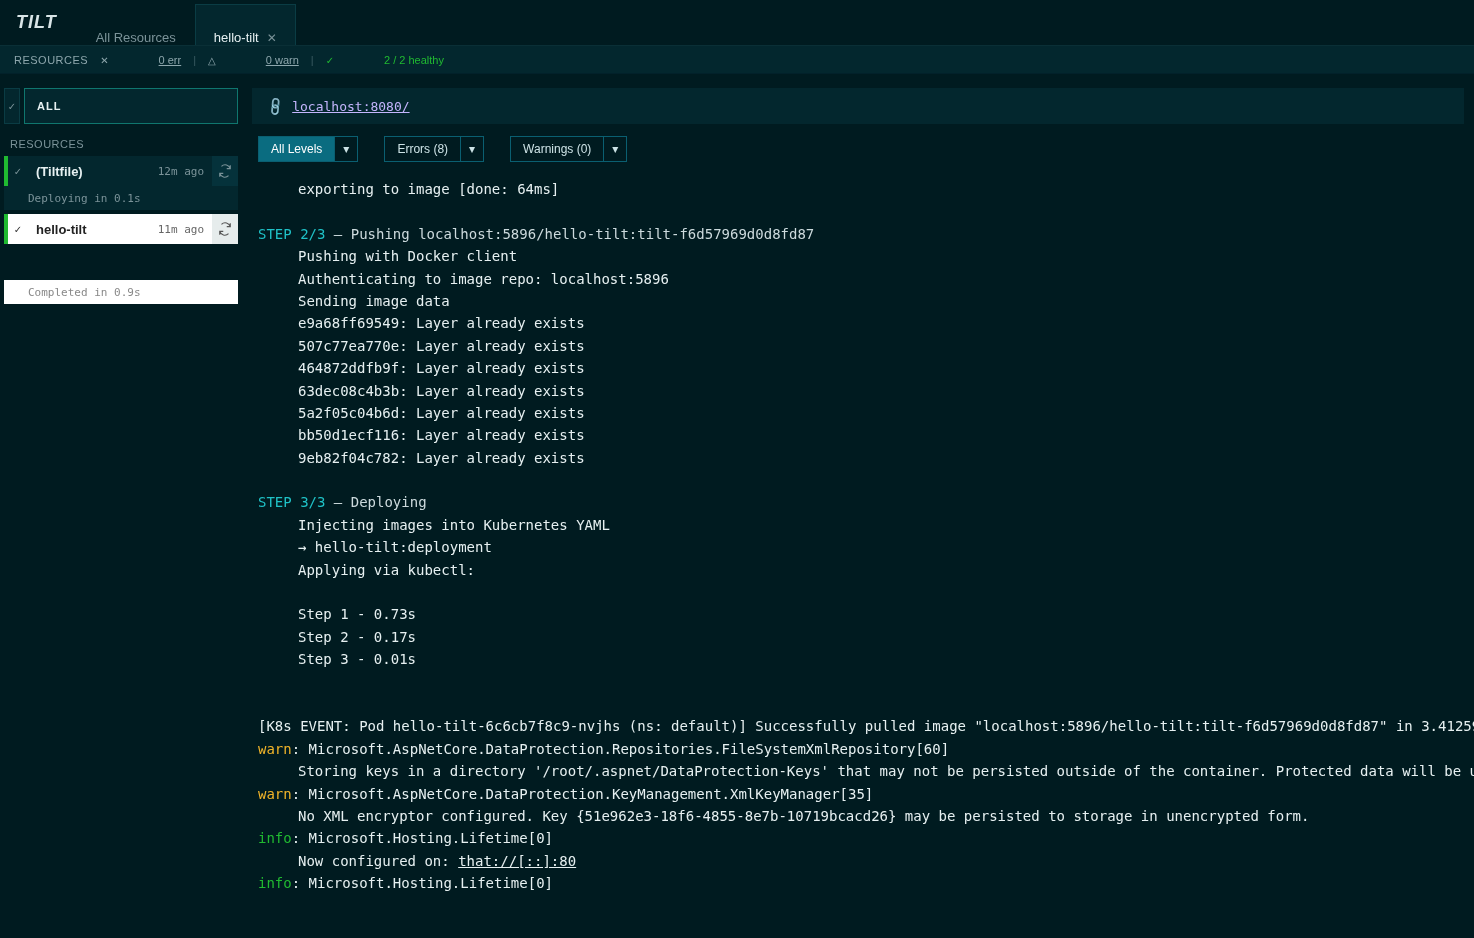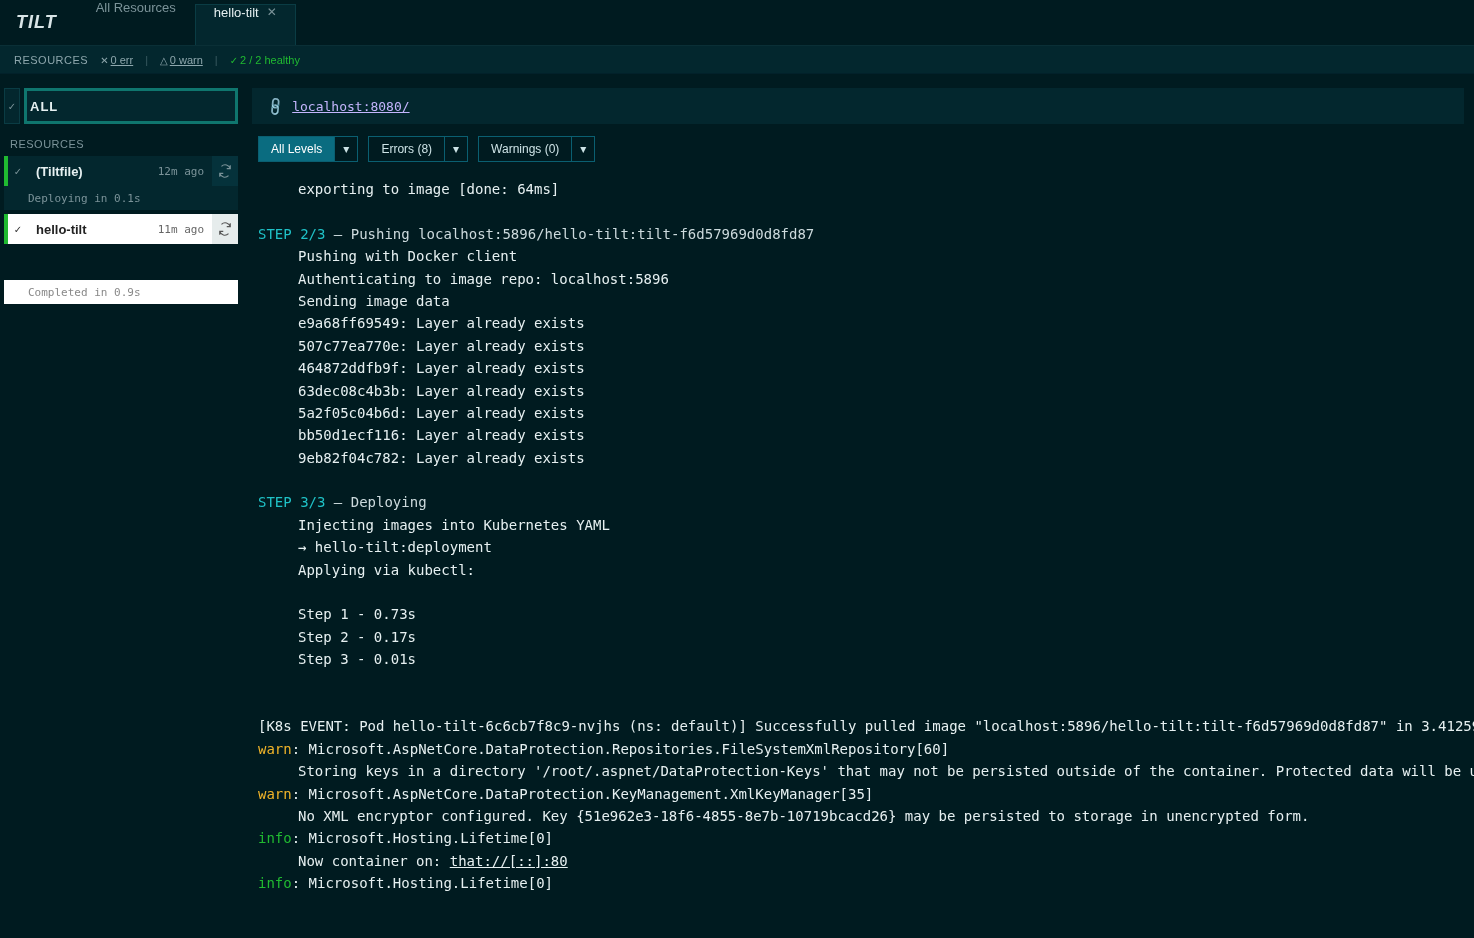--- a/index.html
+++ b/index.html
@@ -24,21 +24,21 @@
   align-items: center;
   padding: 0 20px 0 16px;
   font-weight: 900;
   font-size: 18px;
   letter-spacing: 1px;
   color: #d9e5e7;
   font-style: italic;
 }
 .tab {
   display: flex;
-  align-items: flex-start;
+  align-items: flex-end;
   padding: 0 18px;
   color: #7b9399;
   font-size: 13px;
   cursor: pointer;
   border-left: 1px solid transparent;
   border-right: 1px solid transparent;
 }
 .tab.active {
   background: #03272e;
   color: #e6f0f1;
@@ -56,21 +56,21 @@
   display: flex;
   align-items: center;
   height: 28px;
   padding: 0 14px;
   background: #03272e;
   font-size: 11px;
   gap: 12px;
   border-bottom: 1px solid #02212a;
 }
 .statusbar .label { color: #8ea7ad; letter-spacing: 0.5px; }
-.statusbar .metric { color: #8ea7ad; text-decoration: underline; }
+.statusbar .metric { color: #8ea7ad; text-decoration: underline; margin-left: 48px; }
 .statusbar .metric.ok { color: #20ba31; text-decoration: none; }
 .statusbar .sep { color: #3a5b62; }
 .statusbar .err-x { color: #8ea7ad; font-size: 10px; margin-right: 2px; }
 .statusbar .warn-tri { color: #8ea7ad; font-size: 10px; margin-right: 2px; }
 .statusbar .chk { color: #20ba31; font-size: 10px; margin-right: 2px; }
 .body-area {
   display: flex;
   height: calc(100% - 74px);
 }
 .sidebar {
@@ -93,27 +93,27 @@
   display: flex;
   align-items: center;
   justify-content: center;
   color: #7b9399;
   font-size: 10px;
   margin-right: 4px;
 }
 .all-label {
   flex: 1;
   background: #03272e;
-  border: 3px solid #0f766e;
-  display: flex;
-  align-items: center;
-  padding: 0 3px;
+  border: 1px solid #0f766e;
+  display: flex;
+  align-items: center;
+  padding: 0 12px;
   font-weight: 700;
   letter-spacing: 1px;
-  font-size: 13px;
+  font-size: 11px;
   color: #e6f0f1;
 }
 .section-label {
   margin: 14px 10px 6px 10px;
   font-size: 11px;
   color: #7b9399;
   letter-spacing: 0.5px;
 }
 .res-item {
   display: flex;
@@ -186,21 +186,21 @@
   margin: 14px 10px 0 10px;
   background: #03272e;
   gap: 8px;
 }
 .linkbar .link-icon { color: #8ea7ad; transform: rotate(-40deg); font-size: 13px; display:inline-block; }
 .linkbar a { color: #c4b5fd; text-decoration: underline; font-family: ui-monospace, monospace; font-size: 13px; }
 .filterbar {
   display: flex;
   align-items: center;
   padding: 12px 16px;
-  gap: 10px;
+  gap: 26px;
 }
 .btn-group { display: flex; }
 .btn {
   background: #064d5c;
   color: #fff;
   border: 1px solid #0a5f71;
   padding: 5px 12px;
   font-size: 12px;
   cursor: pointer;
 }
@@ -321,15 +321,15 @@
 <span><span class="step">STEP 2/3</span><span class="step-dash"> — Pushing localhost:5896/hello-tilt:tilt-f6d57969d0d8fd87</span></span>
 <span class="indent">Pushing with Docker client</span><span class="indent">Authenticating to image repo: localhost:5896</span><span class="indent">Sending image data</span><span class="indent">e9a68ff69549: Layer already exists</span><span class="indent">507c77ea770e: Layer already exists</span><span class="indent">464872ddfb9f: Layer already exists</span><span class="indent">63dec08c4b3b: Layer already exists</span><span class="indent">5a2f05c04b6d: Layer already exists</span><span class="indent">bb50d1ecf116: Layer already exists</span><span class="indent">9eb82f04c782: Layer already exists</span>
 <span><span class="step">STEP 3/3</span><span class="step-dash"> — Deploying</span></span>
 <span class="indent">Injecting images into Kubernetes YAML</span><span class="indent">→ hello-tilt:deployment</span><span class="indent">Applying via kubectl:</span>
 <span class="indent">Step 1 - 0.73s</span><span class="indent">Step 2 - 0.17s</span><span class="indent">Step 3 - 0.01s</span>
 
 <span>[K8s EVENT: Pod hello-tilt-6c6cb7f8c9-nvjhs (ns: default)] Successfully pulled image "localhost:5896/hello-tilt:tilt-f6d57969d0d8fd87" in 3.4125966s</span>
 <span><span class="warn">warn</span><span>: Microsoft.AspNetCore.DataProtection.Repositories.FileSystemXmlRepository[60]</span></span>
 <span class="indent">Storing keys in a directory '/root/.aspnet/DataProtection-Keys' that may not be persisted outside of the container. Protected data will be unavailable when container is destroyed.</span><span><span class="warn">warn</span><span>: Microsoft.AspNetCore.DataProtection.KeyManagement.XmlKeyManager[35]</span></span>
 <span class="indent">No XML encryptor configured. Key {51e962e3-18f6-4855-8e7b-10719bcacd26} may be persisted to storage in unencrypted form.</span><span><span class="info">info</span><span>: Microsoft.Hosting.Lifetime[0]</span></span>
-<span class="indent"><span>Now container on: </span><span class="underline-link">that://[::]:80</span></span><span><span class="info">info</span><span>: Microsoft.Hosting.Lifetime[0]</span></span></div>
+<span class="indent"><span>Now configured on: </span><span class="underline-link">that://[::]:80</span></span><span><span class="info">info</span><span>: Microsoft.Hosting.Lifetime[0]</span></span></div>
   </div>
 </div>
 
 </body></html>

